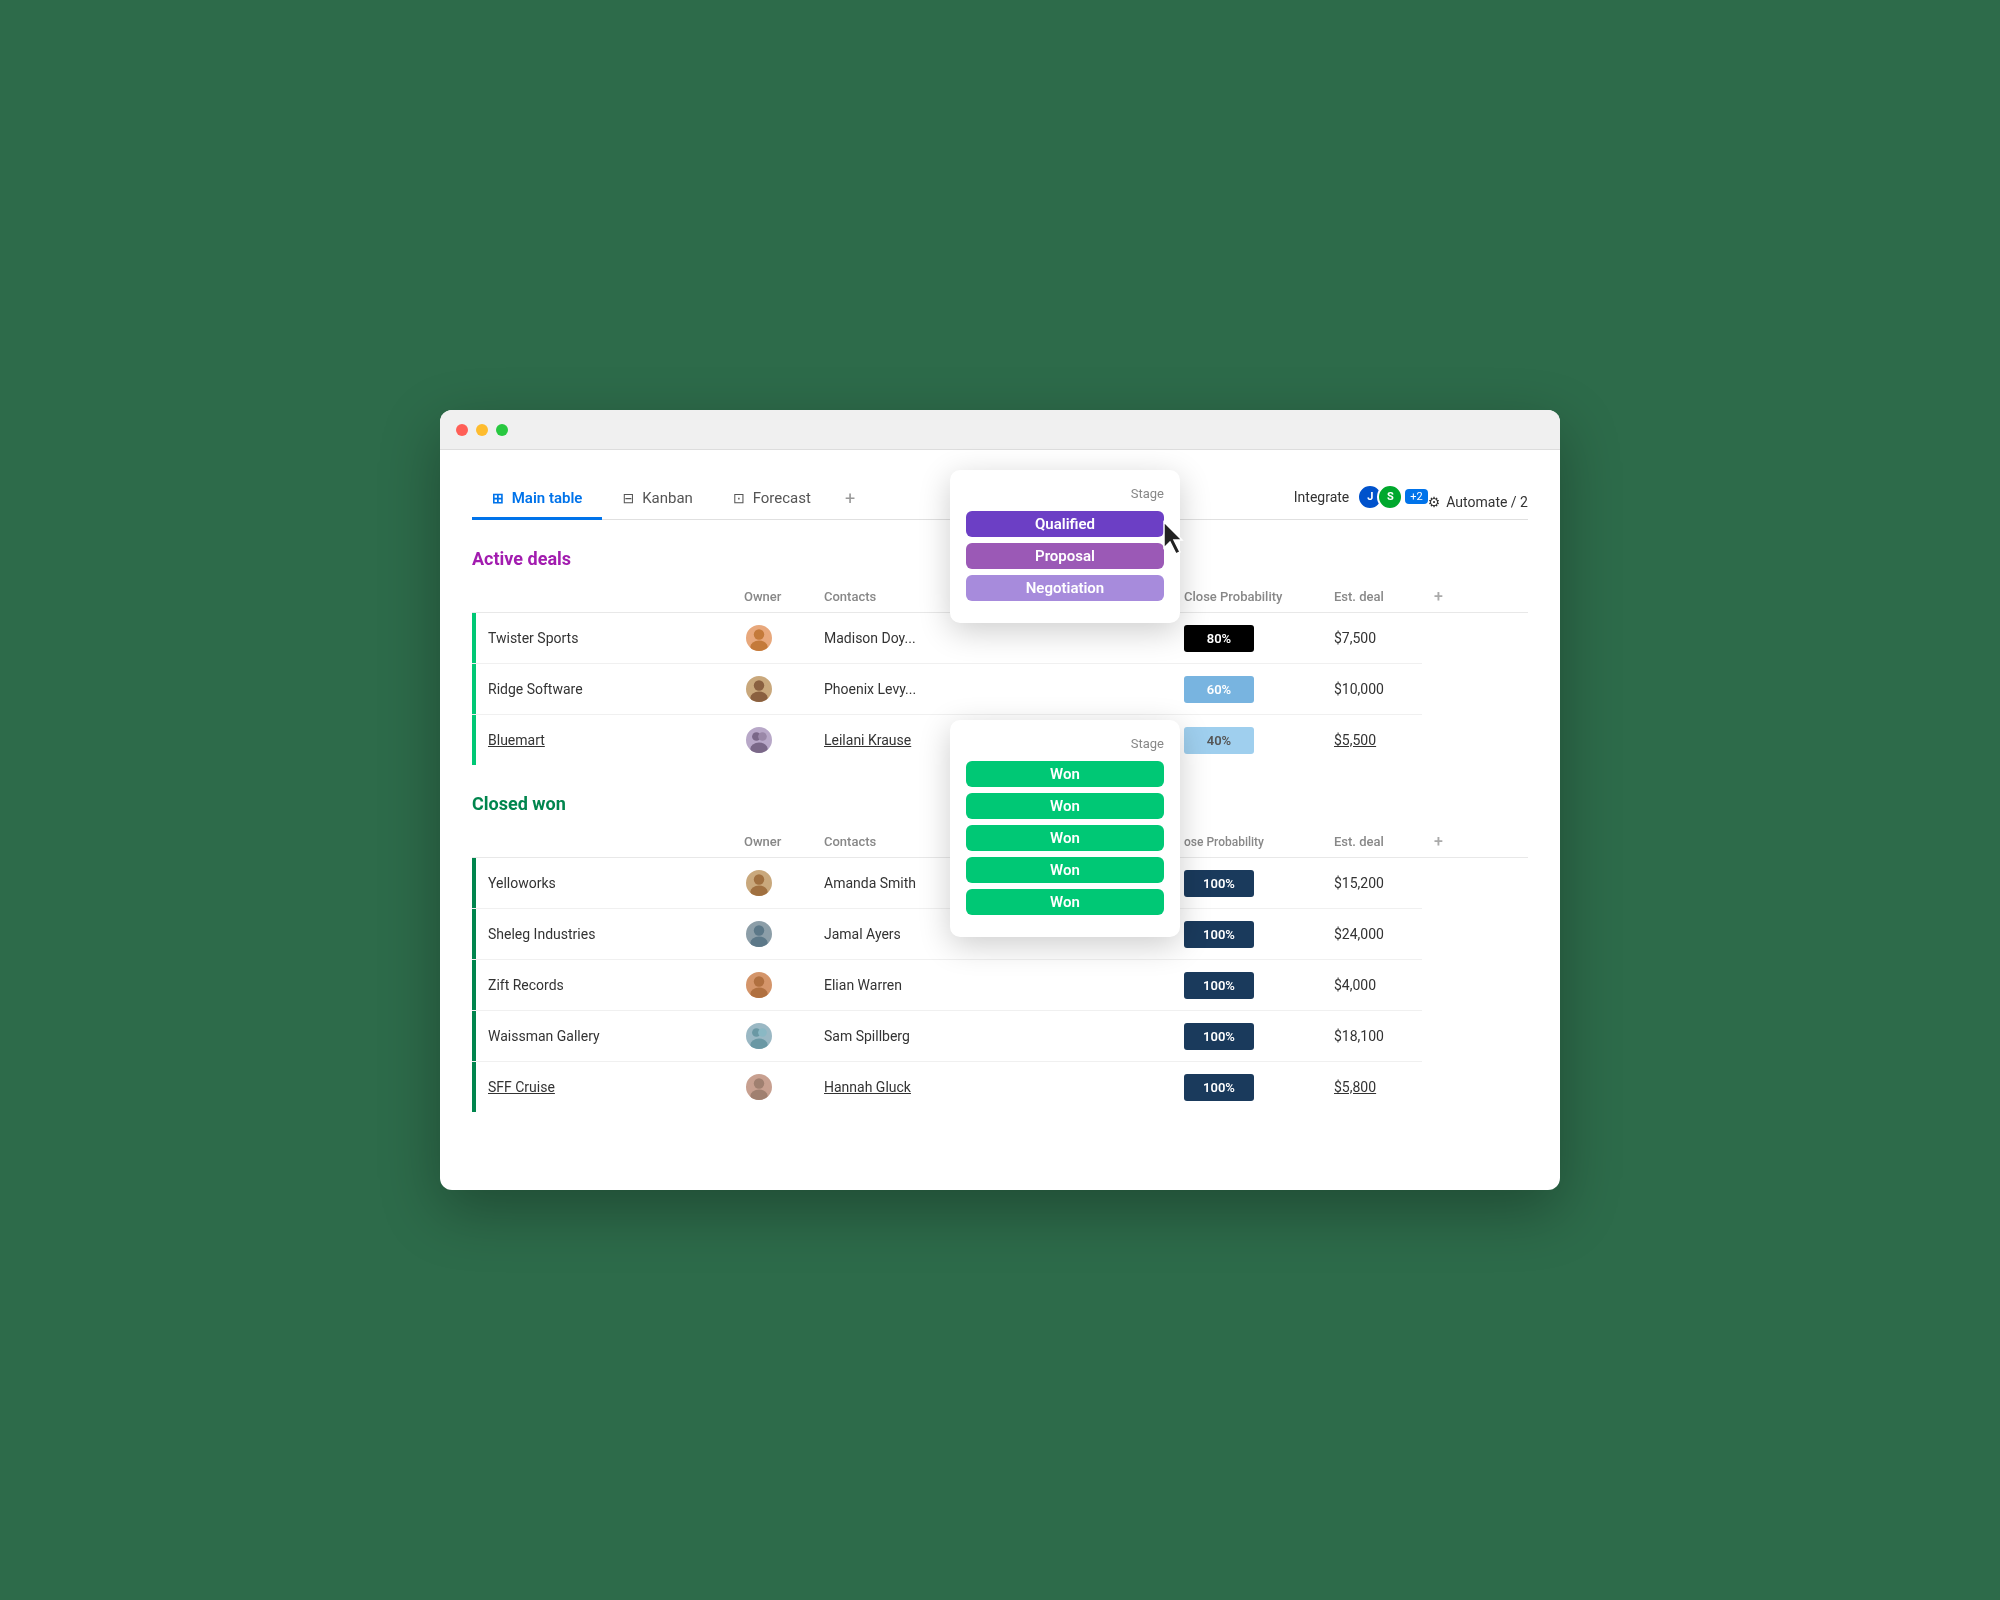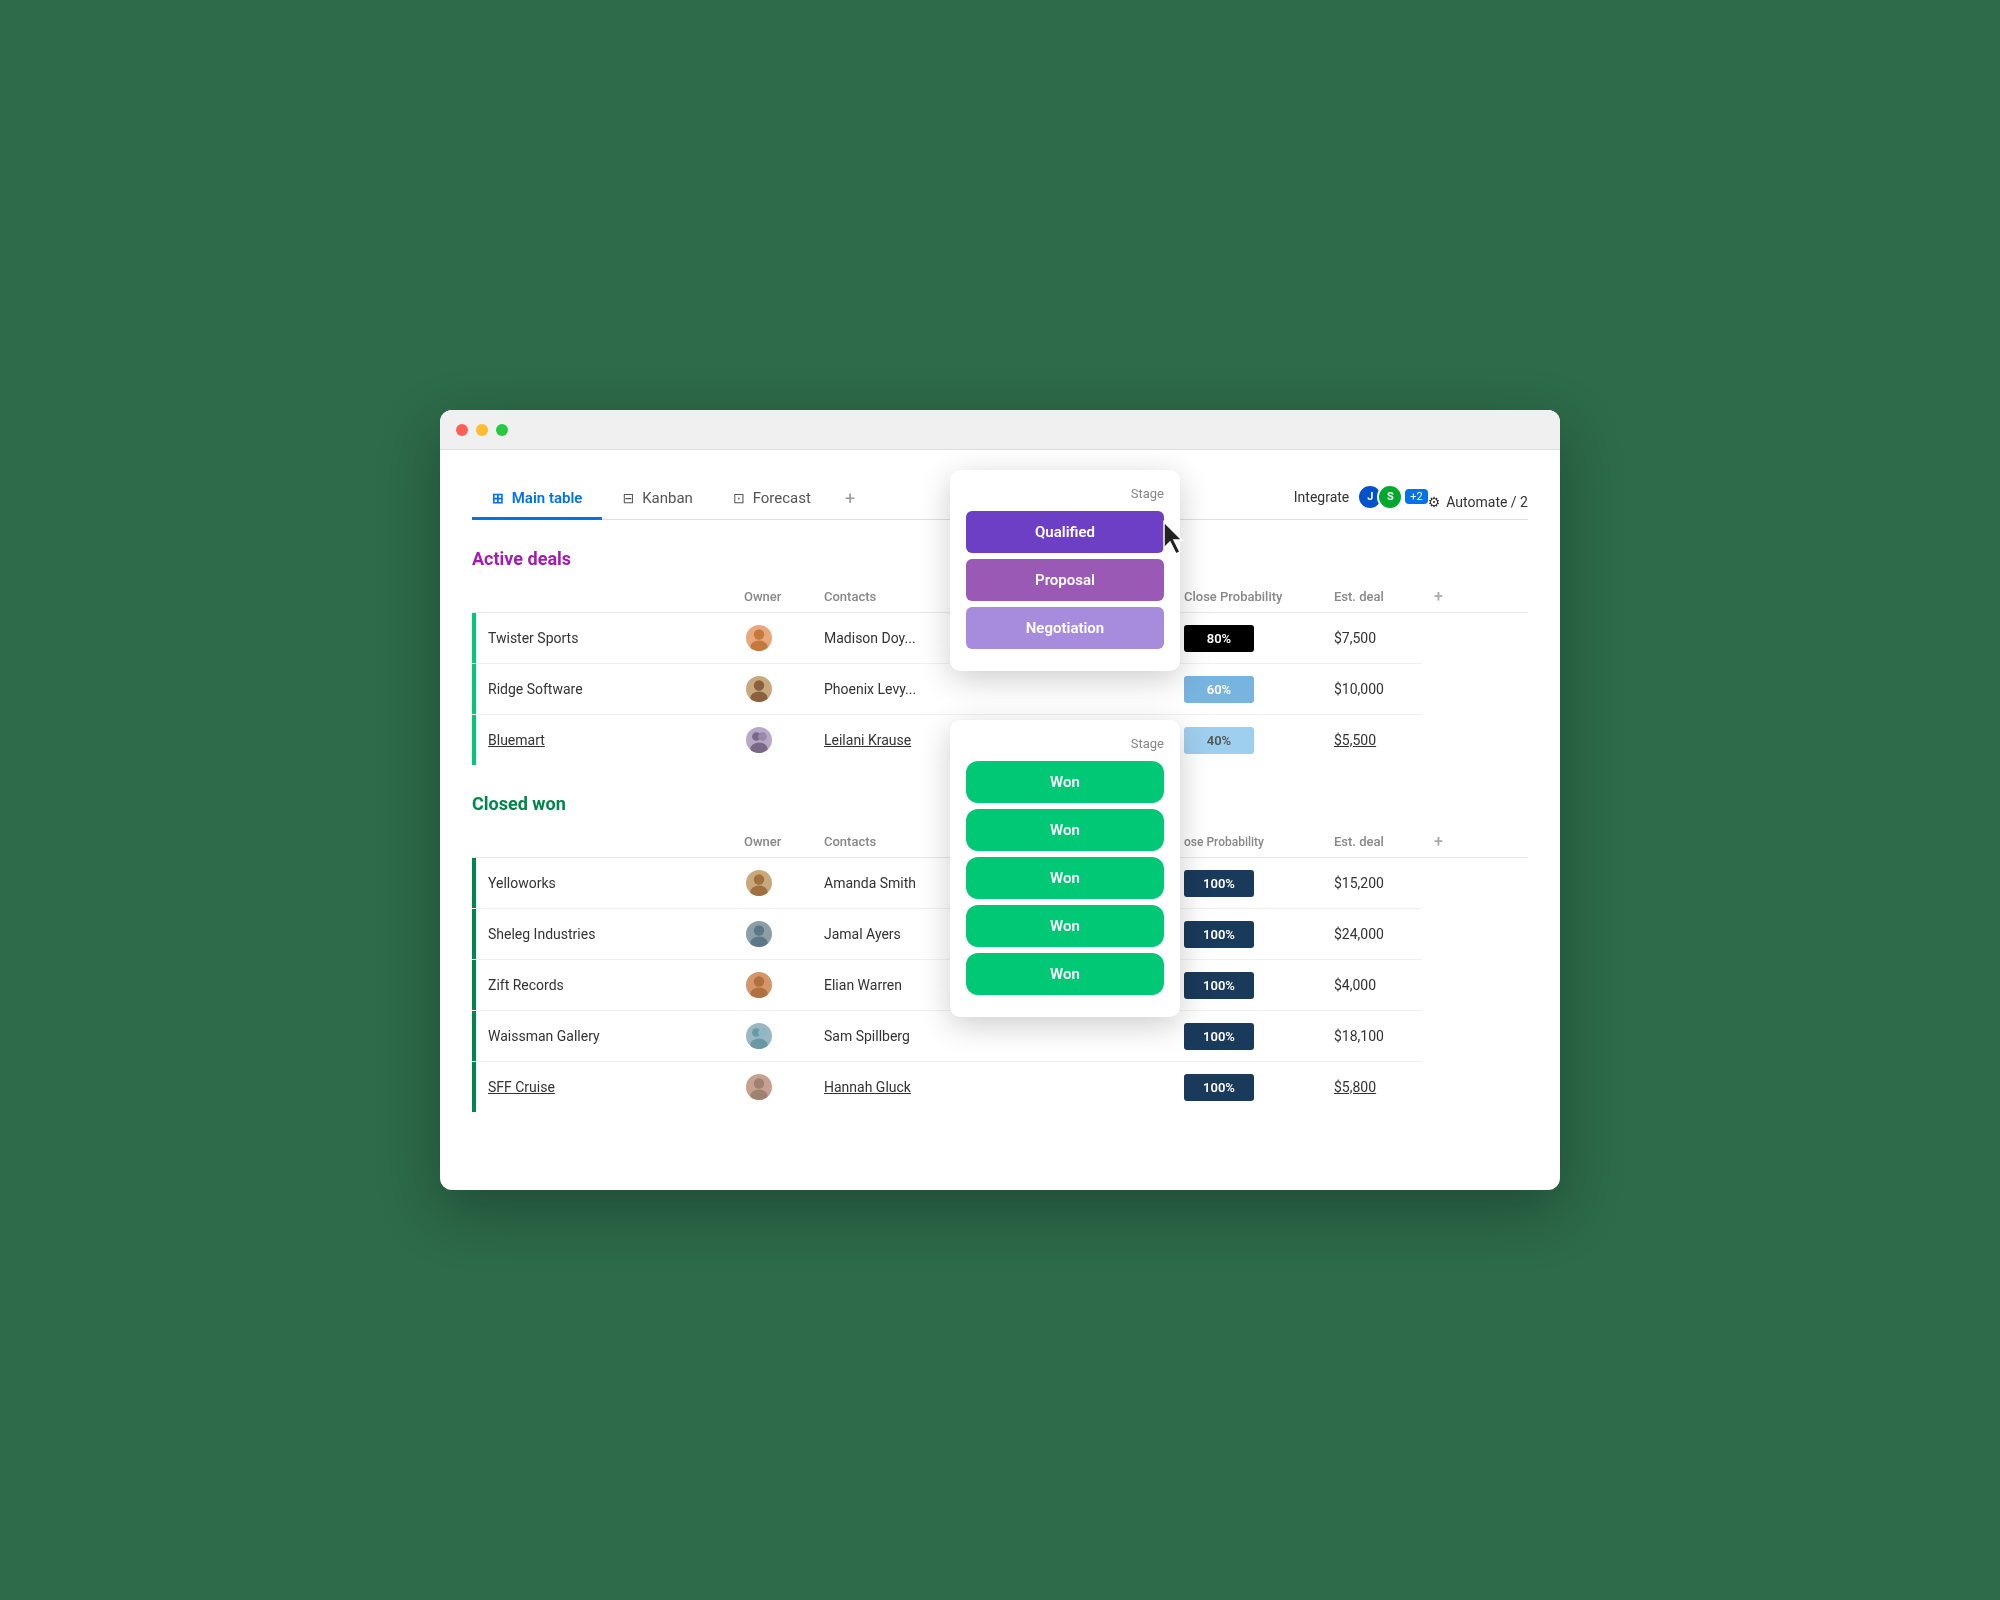--- a/index.html
+++ b/index.html
@@ -275,33 +275,33 @@
 
     .panel-label {
       font-size: 13px;
       color: #888;
       text-align: right;
       margin-bottom: 10px;
     }
 
     .stage-option {
       border-radius: 6px;
-      padding: 12px;
+      padding: 4px;
       margin-bottom: 6px;
       text-align: center;
       font-size: 15px;
       font-weight: 600;
       color: #fff;
       cursor: pointer;
     }
 
     .stage-qualified { background: #6c3fc5; }
     .stage-proposal { background: #9b59b6; }
     .stage-negotiation { background: #a78bdc; }
-    .stage-won { background: #00c875; border-radius: 12px; }
+    .stage-won { background: #00c875; }
 
     
     .cursor-container {
       position: absolute;
       top: 50px;
       right: -8px;
     }
   </style>
 </head>
 <body>

